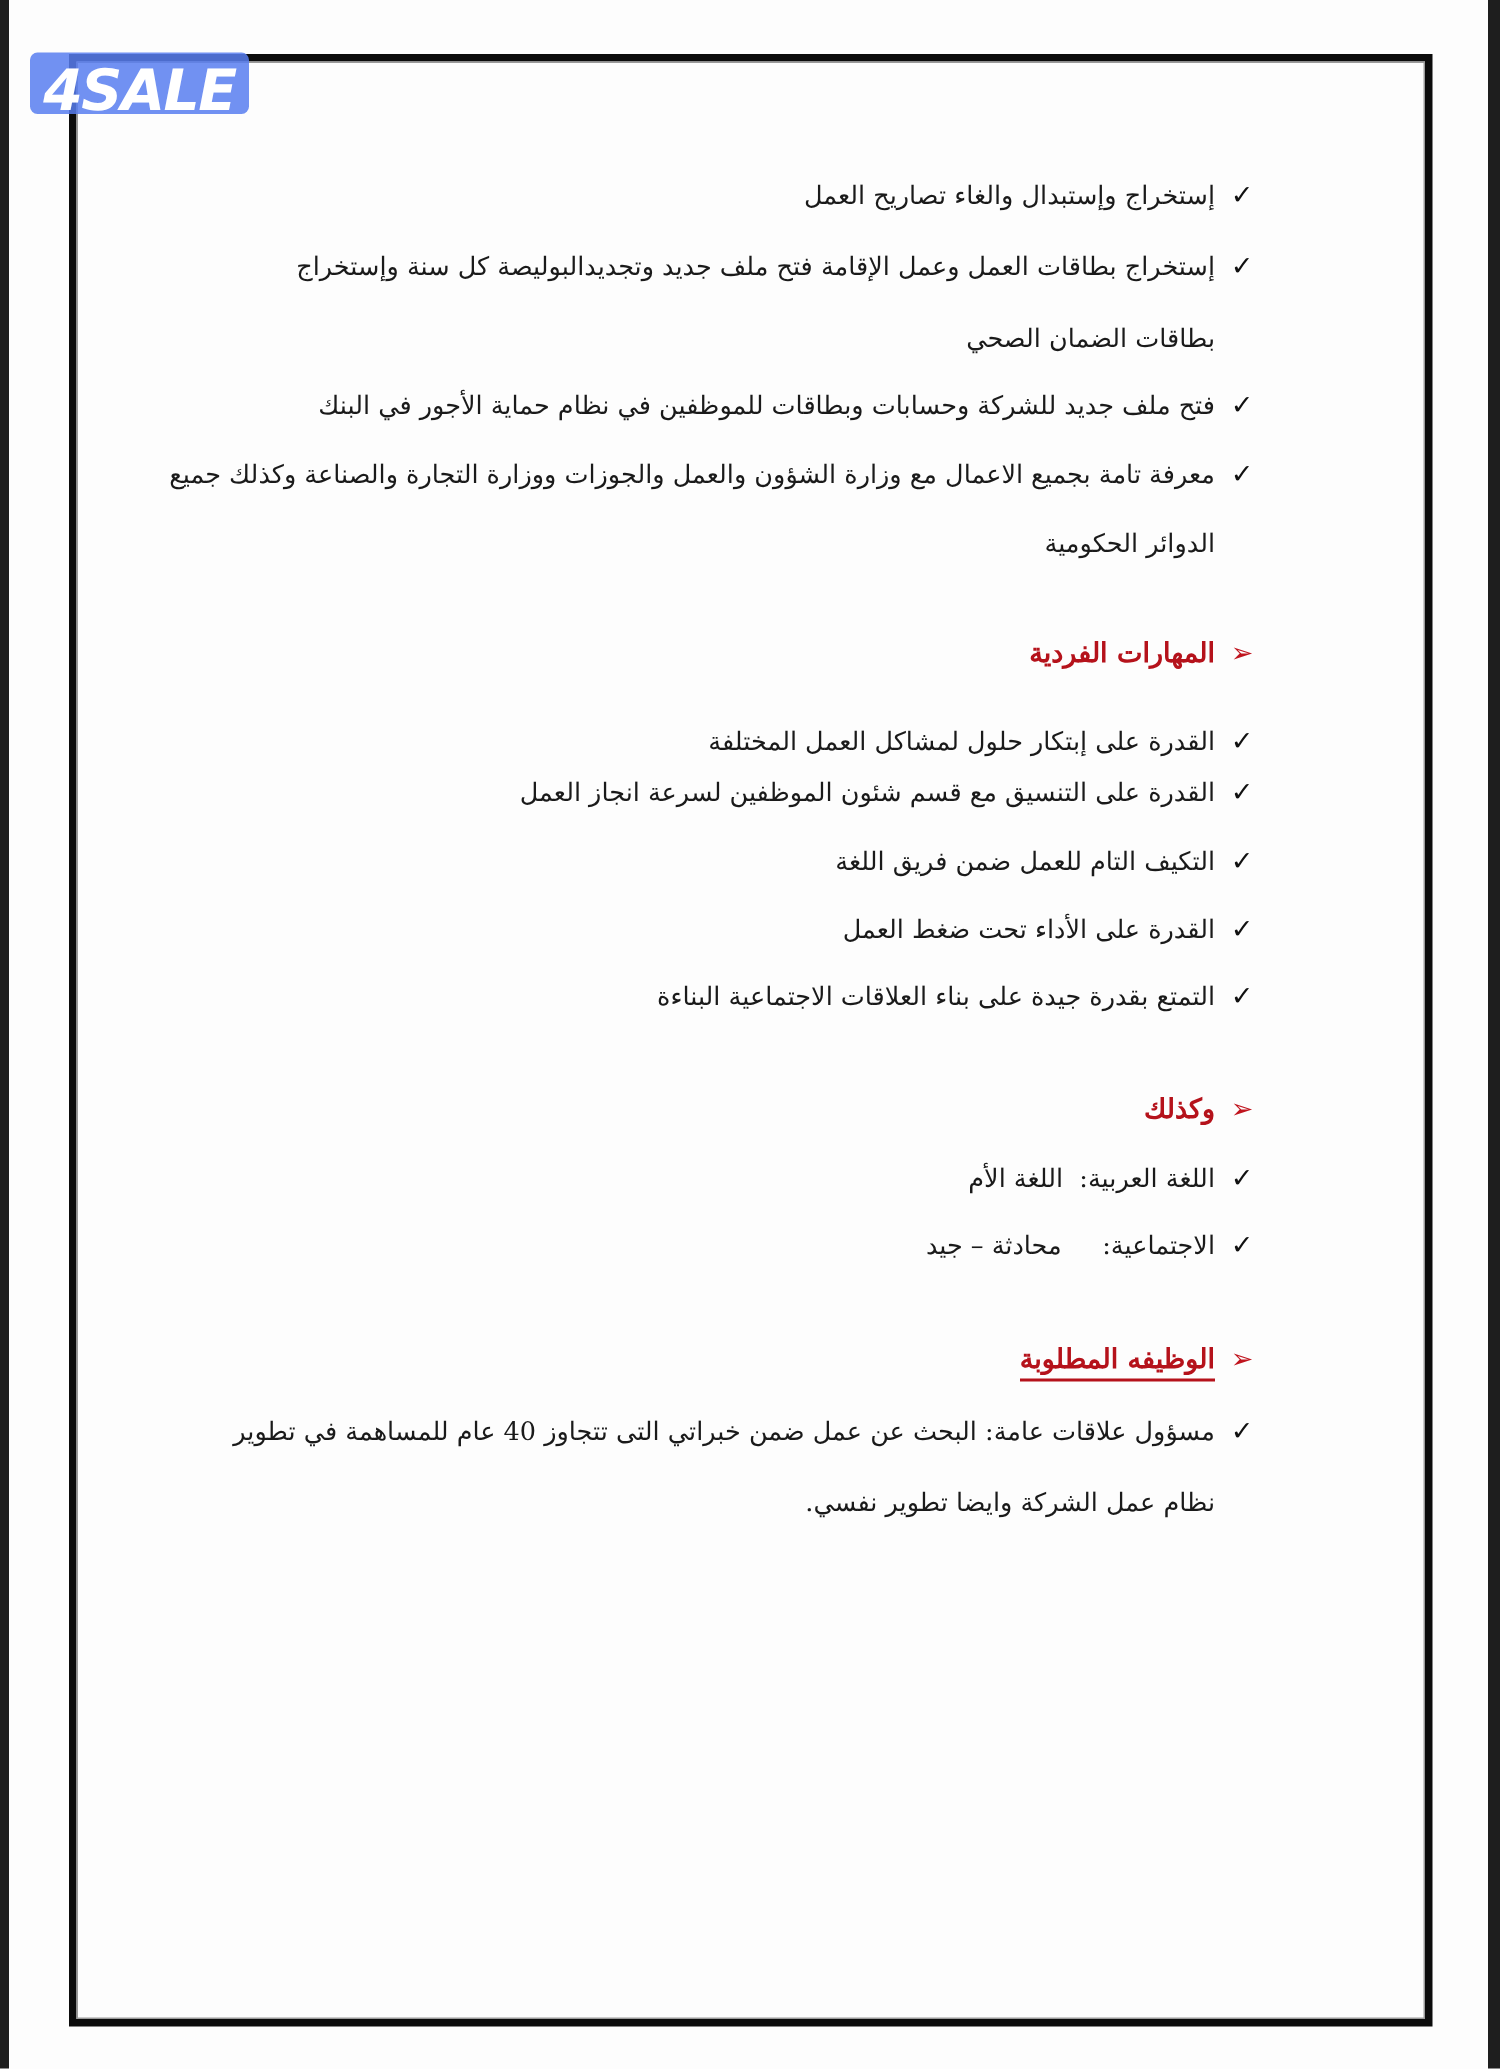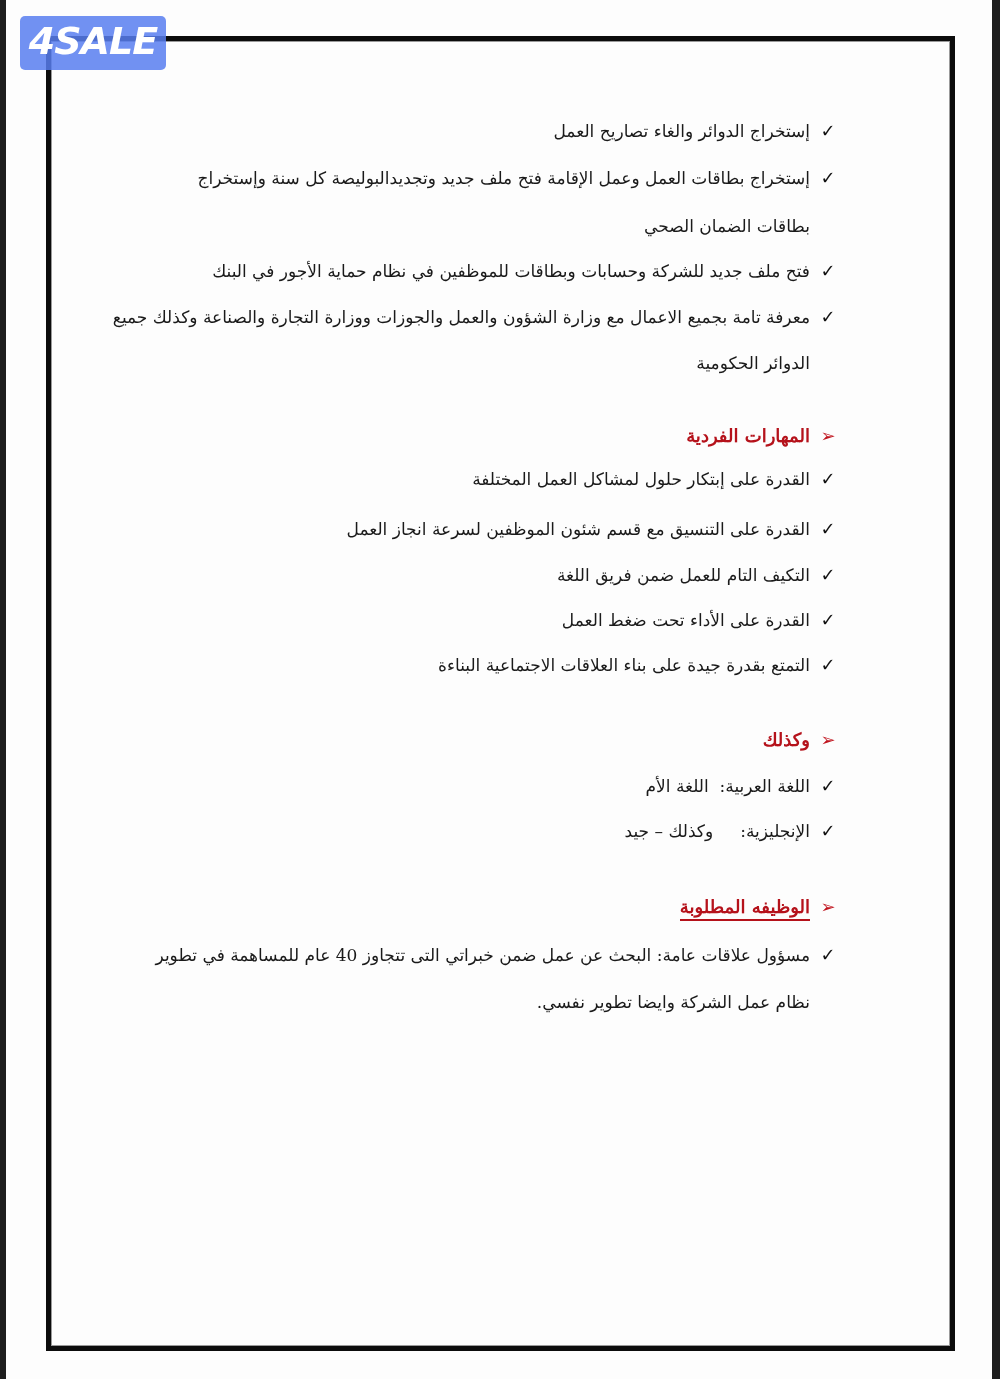--- a/index.html
+++ b/index.html
@@ -90,23 +90,23 @@
       margin-left: 6px;
     }
     .heading .label.underlined {
       border-bottom: 2px solid #b5121b;
       padding-bottom: 2px;
       text-align: right;
     }
     .watermark {
       position: absolute;
       left: 20px;
-      top: 16px;
+      top: 35px;
       width: 146px;
-      height: 54px;
+      height: 41px;
       background: rgba(88, 126, 240, 0.85);
       border-radius: 5px;
       color: #ffffff;
       font-family: "DejaVu Sans", sans-serif;
       font-weight: bold;
       font-style: italic;
       font-size: 38px;
       line-height: 50px;
       text-align: center;
       letter-spacing: -1px;
@@ -116,21 +116,21 @@
 <body>
 
 <div class="edge-left"></div>
 <div class="edge-right"></div>
 
 <div class="page-frame"></div>
 
 <div class="content">
 
   <div class="item" style="top:108px;">
-    <span class="check">✓</span><span class="text">إستخراج الدوائر والغاء تصاريح العمل</span>
+    <span class="check">✓</span><span class="text">إستخراج وإستبدال والغاء تصاريح العمل</span>
   </div>
 
   <div class="item" style="top:155px;">
     <span class="check">✓</span><span class="text">إستخراج بطاقات العمل وعمل الإقامة فتح ملف جديد وتجديدالبوليصة كل سنة وإستخراج</span>
   </div>
   <div class="item" style="top:203px; right:30px;">
     <span class="text">بطاقات الضمان الصحي</span>
   </div>
 
   <div class="item" style="top:248px;">
@@ -141,21 +141,21 @@
     <span class="check">✓</span><span class="text">معرفة تامة بجميع الاعمال مع وزارة الشؤون والعمل والجوزات ووزارة التجارة والصناعة وكذلك جميع</span>
   </div>
   <div class="item" style="top:340px; right:30px;text-align:center;">
     <span class="text">الدوائر الحكومية</span>
   </div>
 
   <div class="heading" style="top:416px;">
     <span class="arrow">➢</span><span class="label">المهارات الفردية</span>
   </div>
 
-  <div class="item" style="top:456px;margin-left:20px;">
+  <div class="item" style="top:472px;margin-left:20px;">
     <span class="check">✓</span><span class="text">القدرة على إبتكار حلول لمشاكل العمل المختلفة</span>
   </div>
   <div class="item" style="top:506px;">
     <span class="check">✓</span><span class="text">القدرة على التنسيق مع قسم شئون الموظفين لسرعة انجاز العمل</span>
   </div>
   <div class="item" style="top:552px;">
     <span class="check">✓</span><span class="text">التكيف التام للعمل ضمن فريق اللغة</span>
   </div>
   <div class="item" style="top:597px;">
     <span class="check">✓</span><span class="text">القدرة على الأداء تحت ضغط العمل</span>
@@ -165,21 +165,21 @@
   </div>
 
   <div class="heading" style="top:720px;">
     <span class="arrow">➢</span><span class="label">وكذلك</span>
   </div>
 
   <div class="item" style="top:763px;">
     <span class="check">✓</span><span class="text" style="white-space:pre;">اللغة العربية:  اللغة الأم</span>
   </div>
   <div class="item" style="top:808px;">
-    <span class="check">✓</span><span class="text" style="white-space:pre;">الإنجليزية:     وكذلك – جيد</span>
+    <span class="check">✓</span><span class="text" style="white-space:pre;">الاجتماعية:     محادثة – جيد</span>
   </div>
 
   <div class="heading" style="top:887px;">
     <span class="arrow">➢</span><span class="label underlined">الوظيفه المطلوبة</span>
   </div>
 
   <div class="item" style="top:932px;">
     <span class="check">✓</span><span class="text">مسؤول علاقات عامة: البحث عن عمل ضمن خبراتي التى تتجاوز 40 عام للمساهمة في تطوير</span>
   </div>
   <div class="item" style="top:979px; right:30px;margin-left:48px;">

